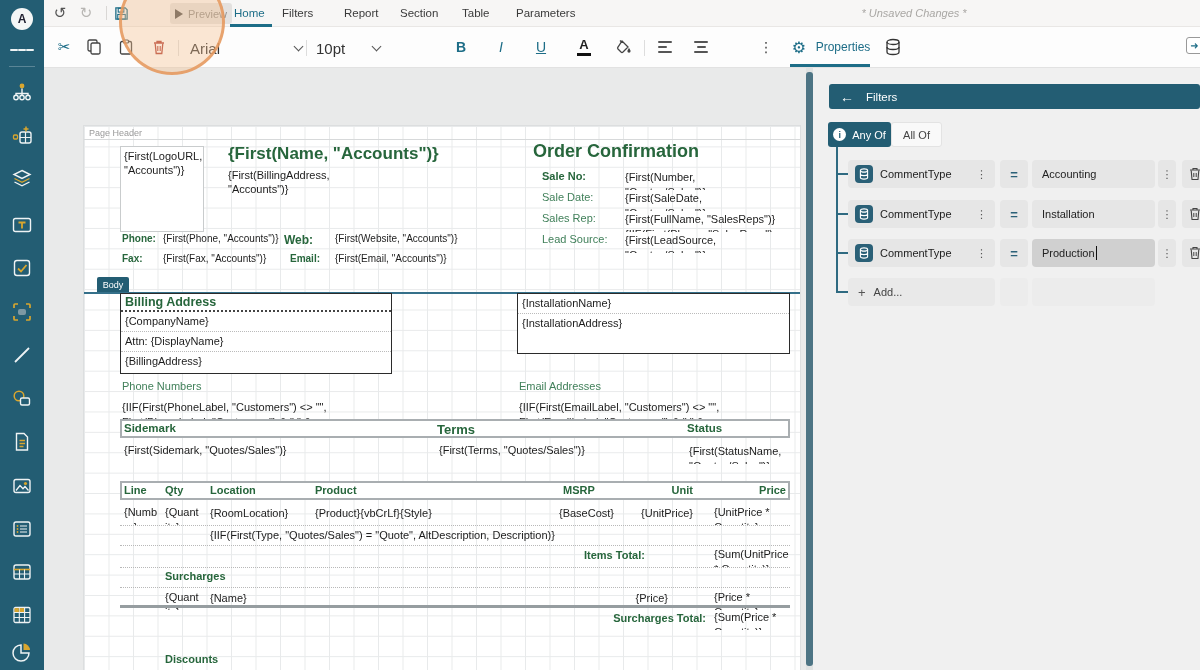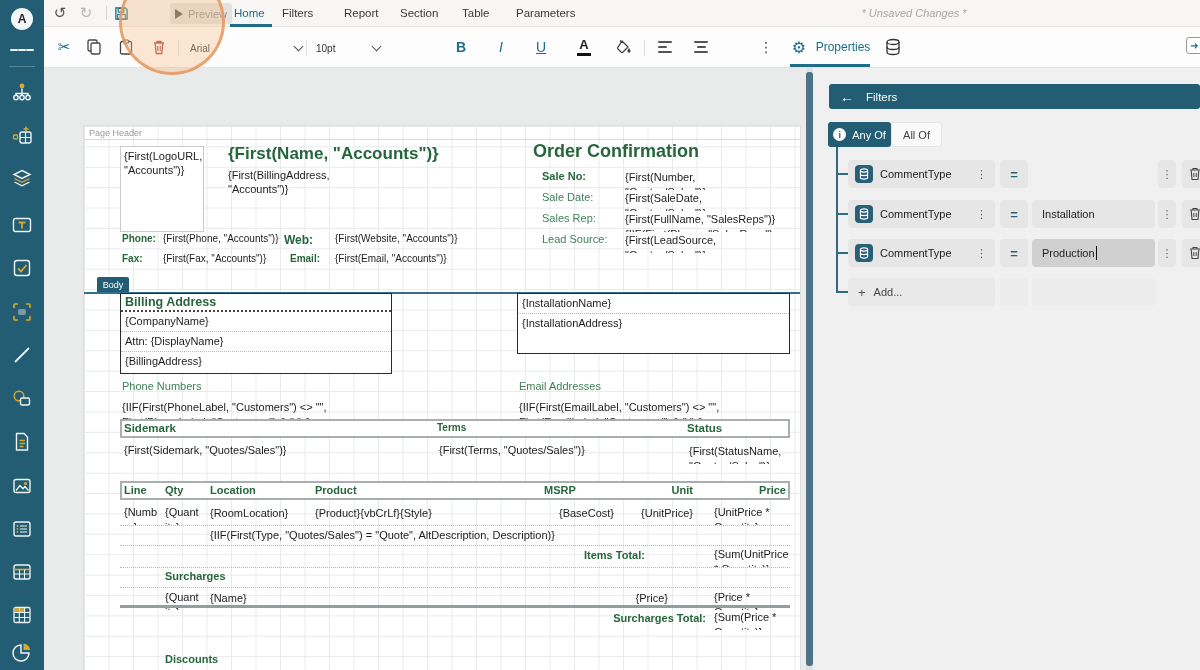--- a/index.html
+++ b/index.html
@@ -29,21 +29,21 @@
   .tab{position:absolute;top:0;height:26px;display:flex;align-items:center;font-size:11.5px;color:#3a3a3a;cursor:pointer}
   .tab.active{color:var(--teal)}
   .tab-underline{position:absolute;top:24px;height:3px;background:var(--teal)}
   .unsaved{position:absolute;left:790px;top:7px;width:160px;text-align:center;font-size:11px;font-style:italic;color:#a9a7a4}
   .hl-circle{position:absolute;left:119px;top:-31px;width:106px;height:106px;border-radius:50%;border:3px solid rgba(228,150,92,.85);background:rgba(245,192,142,.38);z-index:60;pointer-events:none}
 
   
   .row2{left:44px;top:27px;width:1156px;height:41px;background:#fdfdfd;border-bottom:1px solid #e2e2e2;z-index:20}
   .t2{position:absolute;top:0;height:40px;display:flex;align-items:center;justify-content:center;cursor:pointer}
   .vsep2{position:absolute;top:13px;width:1px;height:16px;background:#ddd}
-  .sel{position:absolute;top:10px;height:22px;display:flex;align-items:center;font-size:10px;color:#333;cursor:pointer}
+  .sel{position:absolute;top:10px;height:22px;display:flex;align-items:center;font-size:15px;color:#333;cursor:pointer}
   .chev{width:7px;height:7px;border-right:1.4px solid #555;border-bottom:1.4px solid #555;transform:rotate(45deg);margin-left:8px;margin-top:-4px}
   .fmt{font-size:14px;color:var(--teal)}
   .acolor{display:flex;flex-direction:column;align-items:center;line-height:1}
   .acolor b{font-size:13px;color:#222}
   .acolor i{display:block;width:14px;height:3.5px;background:#111;margin-top:1.5px}
   .bars{display:flex;flex-direction:column;gap:3px}
   .bars i{display:block;height:2px;background:#555;border-radius:1px}
   .props-underline{position:absolute;left:746px;top:37px;width:80px;height:3px;background:var(--teal)}
   .props-label{font-size:12px;color:var(--teal)}
 
@@ -383,35 +383,35 @@
           <div>{IIF(First(PhoneLabel, "Customers") &lt;&gt; "",</div>
           <div>First(PhoneLabel, "Customers") &amp; " " &amp; ...</div>
         </div>
       <div class="rpt clip2" style="left:435px;top:274px;width:300px;height:19px">
           <div>{IIF(First(EmailLabel, "Customers") &lt;&gt; "",</div>
           <div>First(EmailLabel, "Customers") &amp; " " &amp; ...</div>
         </div>
 
       <div class="hdr-box" style="left:36px;top:293px;width:670px"></div>
       <div class="rpt gb" style="left:40px;top:296px;font-size:11.5px">Sidemark</div>
-      <div class="rpt gb" style="left:353px;top:296px;font-size:10px">Terms</div>
+      <div class="rpt gb" style="left:353px;top:296px;font-size:13px">Terms</div>
       <div class="rpt gb" style="left:603px;top:296px;font-size:11.5px">Status</div>
       <div class="rpt" style="left:40px;top:318px">{First(Sidemark, "Quotes/Sales")}</div>
       <div class="rpt" style="left:355px;top:318px">{First(Terms, "Quotes/Sales")}</div>
       <div class="rpt clip2" style="left:605px;top:318px;width:100px">
           <div>{First(StatusName,</div>
           <div>"Quotes/Sales")}</div>
         </div>
 
       <div class="hdr-box" style="left:36px;top:355px;width:670px"></div>
       <div class="rpt gb" style="left:40px;top:358px">Line</div>
       <div class="rpt gb" style="left:81px;top:358px">Qty</div>
       <div class="rpt gb" style="left:126px;top:358px">Location</div>
       <div class="rpt gb" style="left:231px;top:358px">Product</div>
-      <div class="rpt gb" style="left:460px;top:358px;width:70px;text-align:left">MSRP</div>
+      <div class="rpt gb" style="left:460px;top:358px;width:70px;text-align:center">MSRP</div>
       <div class="rpt gb" style="left:545px;top:358px;width:64px;text-align:right">Unit</div>
       <div class="rpt gb" style="left:638px;top:358px;width:64px;text-align:right">Price</div>
 
       <div class="rpt clip2" style="left:40px;top:379px;width:38px">
           <div>{Numb</div>
           <div>er}</div>
         </div>
       <div class="rpt clip2" style="left:81px;top:379px;width:42px">
           <div>{Quant</div>
           <div>ity}</div>
@@ -488,20 +488,23 @@
       <span class="dbsq">
           <svg width="10" height="12" viewBox="0 0 10 12">
             <ellipse cx="5" cy="2.5" rx="3.6" ry="1.6" fill="none" stroke="#fff" stroke-width="1.1"></ellipse>
             <path d="M1.4 2.5v7c0 .9 1.6 1.6 3.6 1.6s3.6-.7 3.6-1.6v-7M1.4 6c0 .9 1.6 1.6 3.6 1.6S8.6 6.9 8.6 6" fill="none" stroke="#fff" stroke-width="1.1"></path>
           </svg>
         </span>
       <span class="fname">CommentType</span>
       <span class="dots">⋮</span>
     </div>
     <div class="oppill" style="left:187px;top:92px">=</div>
+    <div class="vpill" style="left:219px;top:92px">
+        <span>Accounting</span>
+      </div>
     <div class="dpill" style="left:345px;top:92px">⋮</div>
     <div class="trpill" style="left:369px;top:92px">
       <svg width="12" height="14" viewBox="0 0 12 14">
           <path d="M1 3h10M4 3V1.5h4V3" fill="none" stroke="#444" stroke-width="1.1"></path>
           <path d="M2.2 3.5l.8 9h6l.8-9" fill="none" stroke="#444" stroke-width="1.1"></path>
           <path d="M4.8 6v4M7.2 6v4" stroke="#444" stroke-width="1"></path>
         </svg>
     </div>
 
     <div class="fpill" style="left:35px;top:132px;width:147px">

